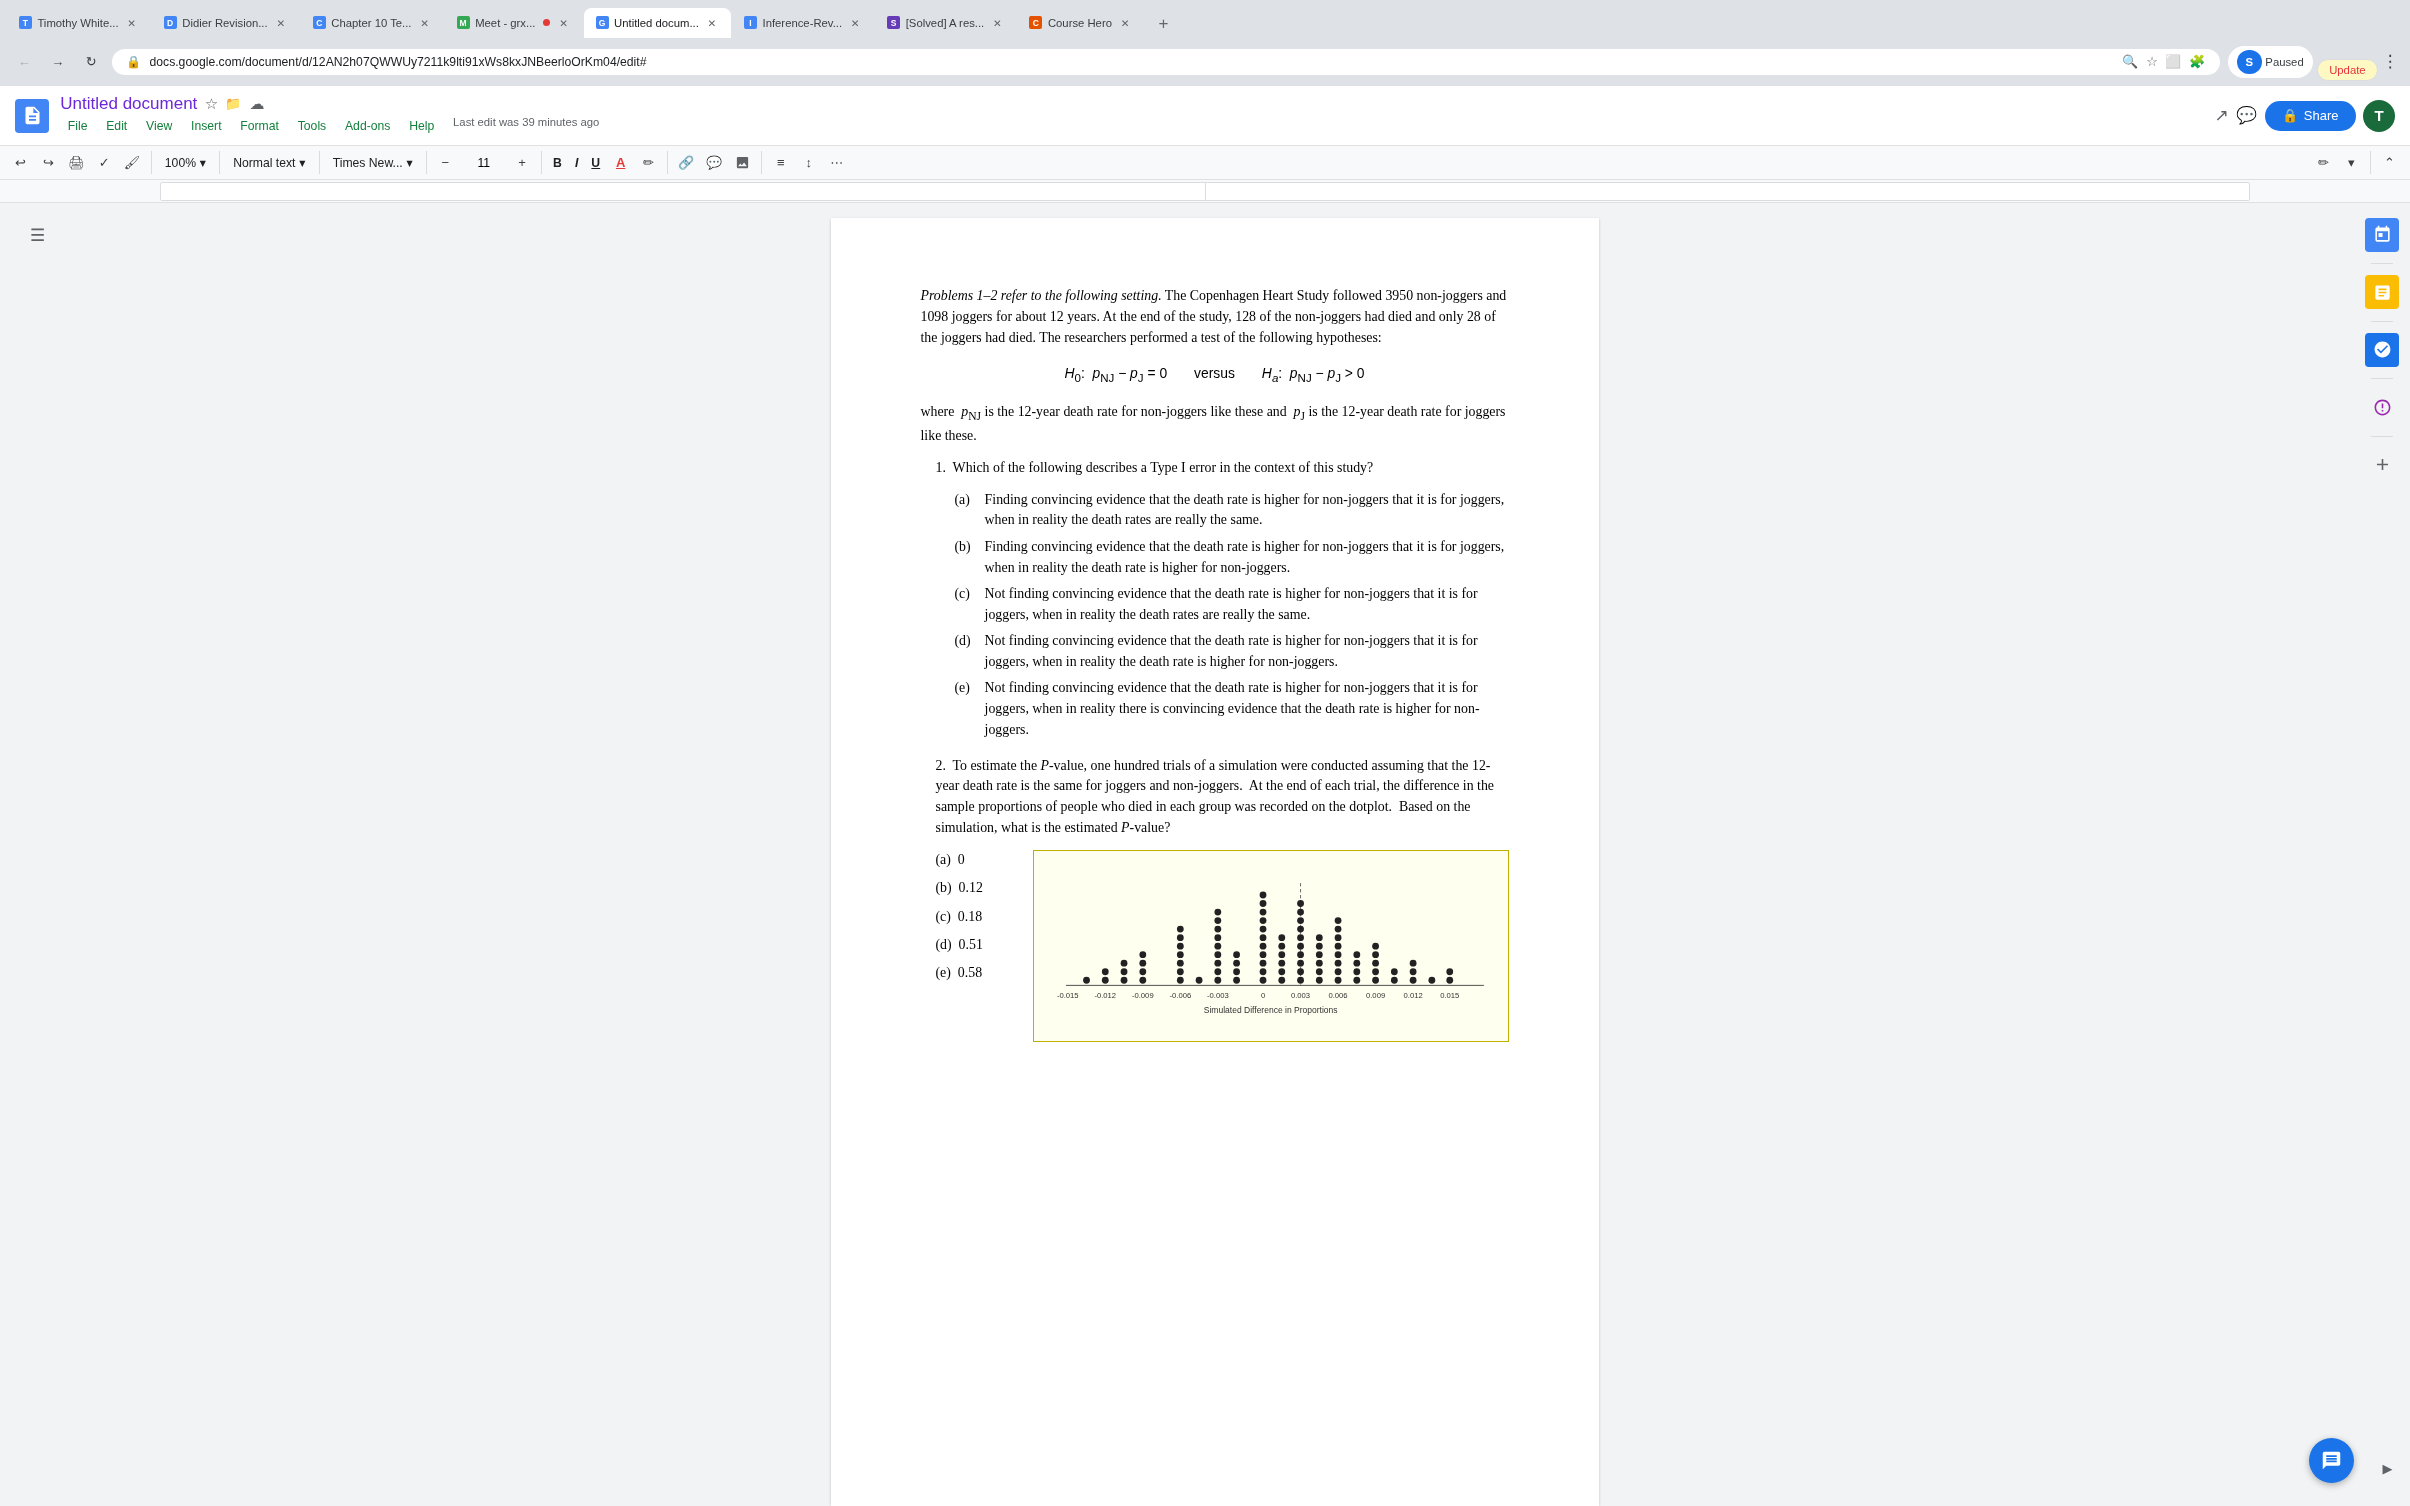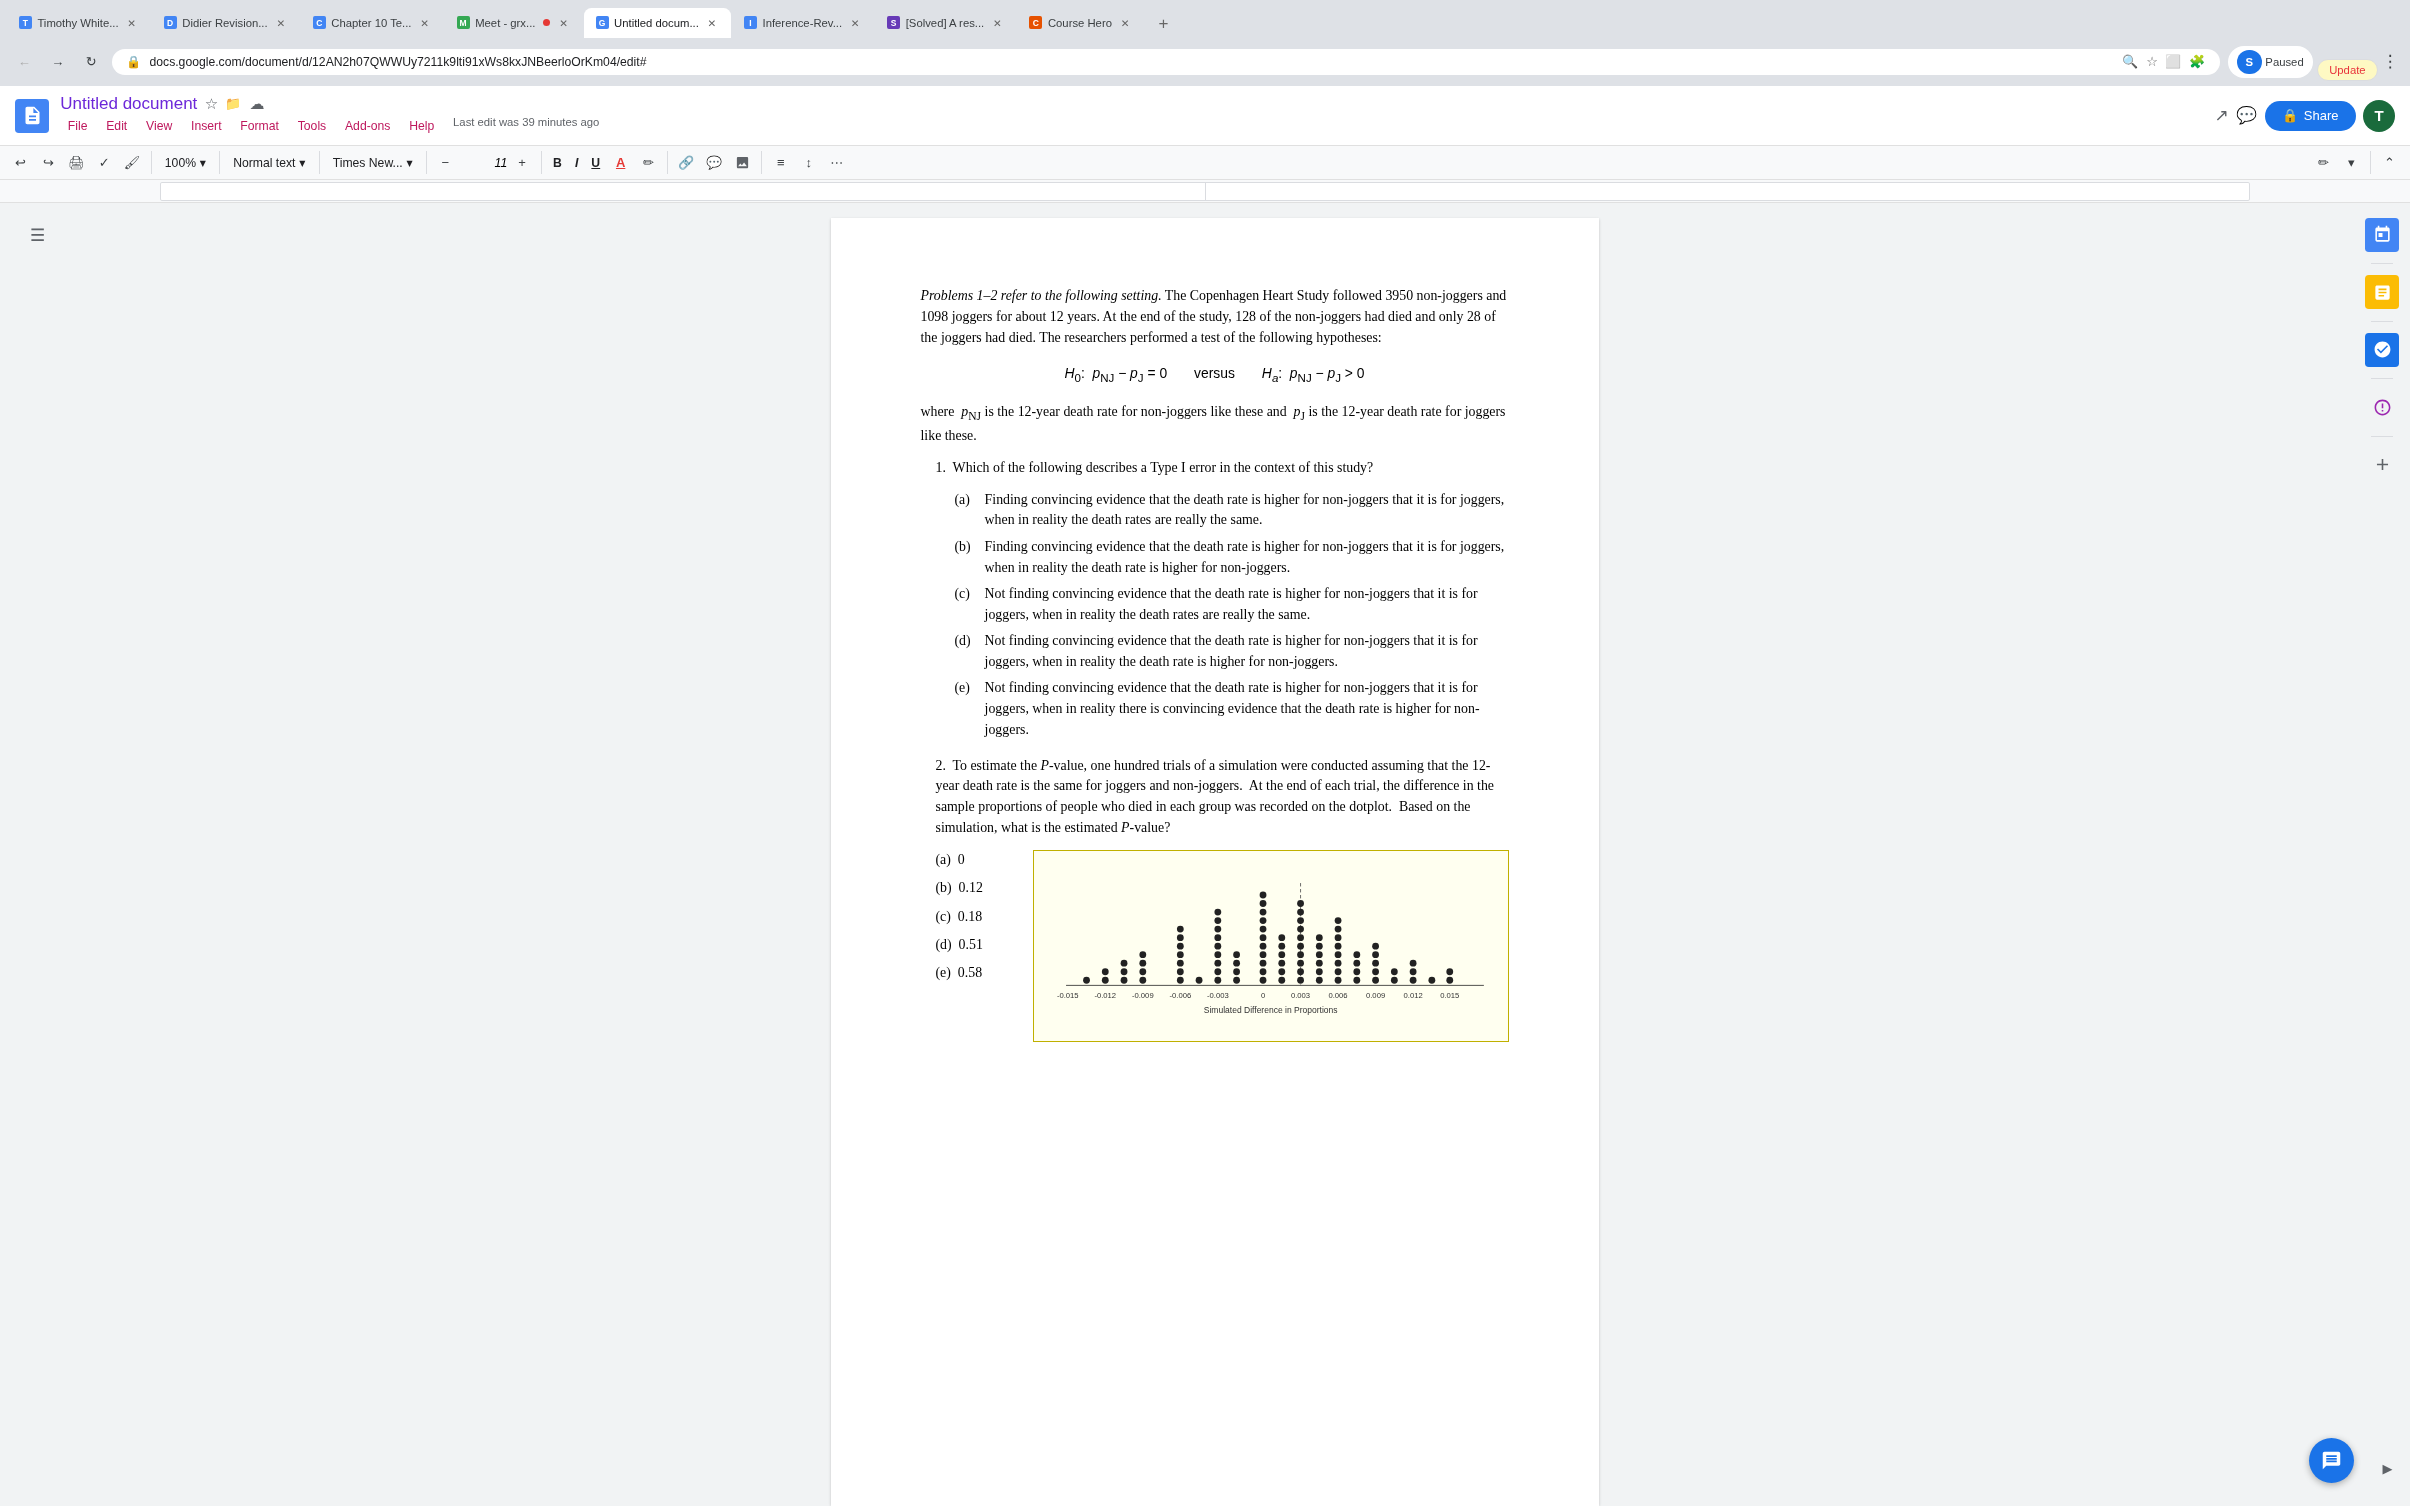--- a/index.html
+++ b/index.html
@@ -119,21 +119,21 @@
     .docs-title-area { flex: 1; }
     .docs-title {
       font-size: 17px; color: #202124; display: flex; align-items: center; gap: 7.5px;
     }
     .docs-title-text { font-size: 17px; color: #6d28d9; }
     .title-icon { color: #5f6368; font-size: 15px; cursor: pointer; }
     .docs-menu {
       display: flex; gap: 3.8px; margin-top: 1.9px;
     }
     .docs-menu-item {
-      padding: 3.8px 7.5px; font-size: 12.2px; color: #be185d; cursor: pointer; border-radius: 3.8px;
+      padding: 3.8px 7.5px; font-size: 12.2px; color: #15803d; cursor: pointer; border-radius: 3.8px;
     }
     .docs-last-edit { font-size: 11.3px; color: #5f6368; margin-left: 7.5px; cursor: pointer; }
     .docs-header-actions {
       display: flex; align-items: center; gap: 7.5px;
     }
     .trend-btn { color: #5f6368; cursor: pointer; font-size: 17px; }
     .comment-btn { color: #5f6368; cursor: pointer; font-size: 17px; }
     .share-btn {
       background: #1a73e8; color: #fff; border-radius: 19px; padding: 7.5px 17px;
       font-size: 13px; font-weight: 500; cursor: pointer; display: flex; align-items: center; gap: 5.6px; border: none;
@@ -152,21 +152,21 @@
       width: 26px; height: 26px; border-radius: 3.8px; display: flex; align-items: center; justify-content: center;
       cursor: pointer; color: #3c4043; font-size: 13px; border: none; background: none;
     }
     .toolbar-divider { width: 0.9px; height: 22.6px; background: #dadce0; margin: 0 3.8px; }
     .toolbar-dropdown {
       display: flex; align-items: flex-end; gap: 3.8px; padding: 3.8px 7.5px; border-radius: 3.8px;
       cursor: pointer; font-size: 12.2px; color: #202124; border: none; background: none;
       white-space: nowrap;
     }
     .zoom-input {
-      width: 47px; text-align: right; border: none; background: none; font-size: 12.2px; font-style: italic;
+      width: 47px; text-align: center; border: none; background: none; font-size: 12.2px;
     }
     .toolbar-format-btn {
       display: flex; align-items: center; gap: 1.9px; padding: 3.8px 5.6px; border-radius: 3.8px;
       cursor: pointer; font-size: 12.2px; color: #202124; border: none; background: none; font-weight: bold;
     }
 
     
     .ruler {
       height: 22.6px; background: #f8f9fa; border-bottom: 0.9px solid #e0e0e0;
       display: flex; align-items: center; padding: 0 160px;

